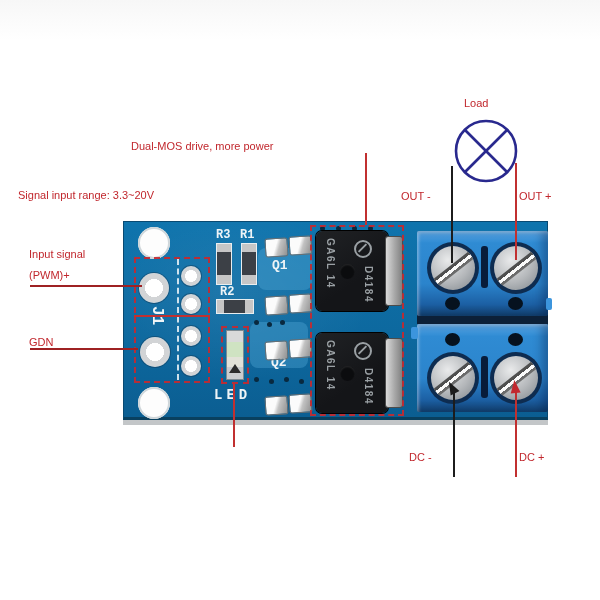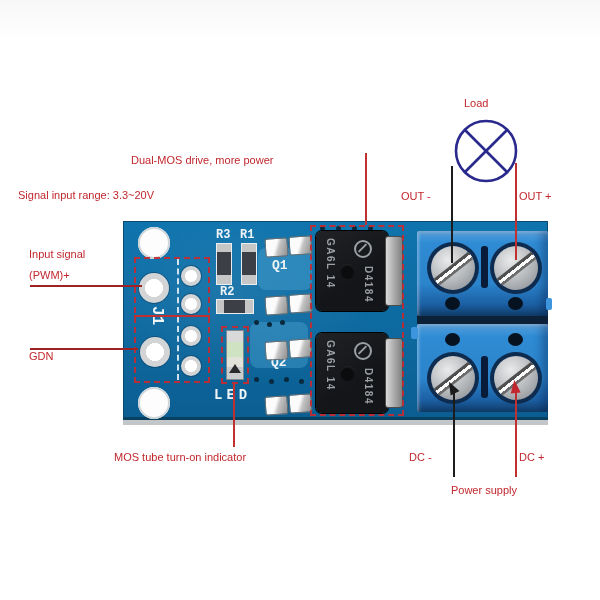--- a/index.html
+++ b/index.html
@@ -175,32 +175,30 @@
   <div class="wirehole" style="left:445px;top:333px;"></div>
   <div class="wirehole" style="left:508px;top:333px;"></div>
 
   <svg class="lamp" width="72" height="72" viewBox="0 0 72 72">
     <circle cx="36" cy="36" r="30" fill="none" stroke="#29298e" stroke-width="2.6"></circle>
     <line x1="15" y1="15" x2="57" y2="57" stroke="#29298e" stroke-width="2.6"></line>
     <line x1="57" y1="15" x2="15" y2="57" stroke="#29298e" stroke-width="2.6"></line>
   </svg>
 
   <div class="ann" style="left:464px;top:93px;">Load</div>
-  <div class="ann" style="left:131px;top:150px;">Dual-MOS drive, more power</div>
+  <div class="ann" style="left:131px;top:136px;">Dual-MOS drive, more power</div>
   <div class="ann" style="left:18px;top:185px;">Signal input range: 3.3~20V</div>
   <div class="ann" style="left:401px;top:186px;">OUT -</div>
   <div class="ann" style="left:519px;top:186px;">OUT +</div>
   <div class="ann" style="left:29px;top:244px;">Input signal</div>
   <div class="ann" style="left:29px;top:265px;">(PWM)+</div>
-  <div class="ann" style="left:29px;top:346px;">GDN</div>
-  <div class="ann" style="left:114px;top:447px;">MOS tube turn-on indicator</div>
+  <div class="ann" style="left:29px;top:332px;">GDN</div>
   <div class="ann" style="left:409px;top:447px;">DC -</div>
   <div class="ann" style="left:519px;top:447px;">DC +</div>
   <div class="ann" style="left:404px;top:480px;width:160px;text-align:center;white-space:normal;line-height:20px;">
-    <div>Power supply</div>
   </div>
 
   <div class="vline red" style="left:365px;top:153px;height:72px;"></div>
   <div class="hline darkred" style="left:30px;top:285px;width:112px;"></div>
   <div class="hline darkred" style="left:30px;top:348px;width:108px;"></div>
   <div class="vline red" style="left:233px;top:384px;height:63px;"></div>
   <div class="vline black" style="left:451px;top:166px;height:97px;"></div>
   <div class="vline red" style="left:515px;top:163px;height:97px;"></div>
   <div class="vline black" style="left:453px;top:392px;height:85px;"></div>
   <div class="arrow" style="left:447px;top:381px;transform:rotate(-28deg);"></div>

